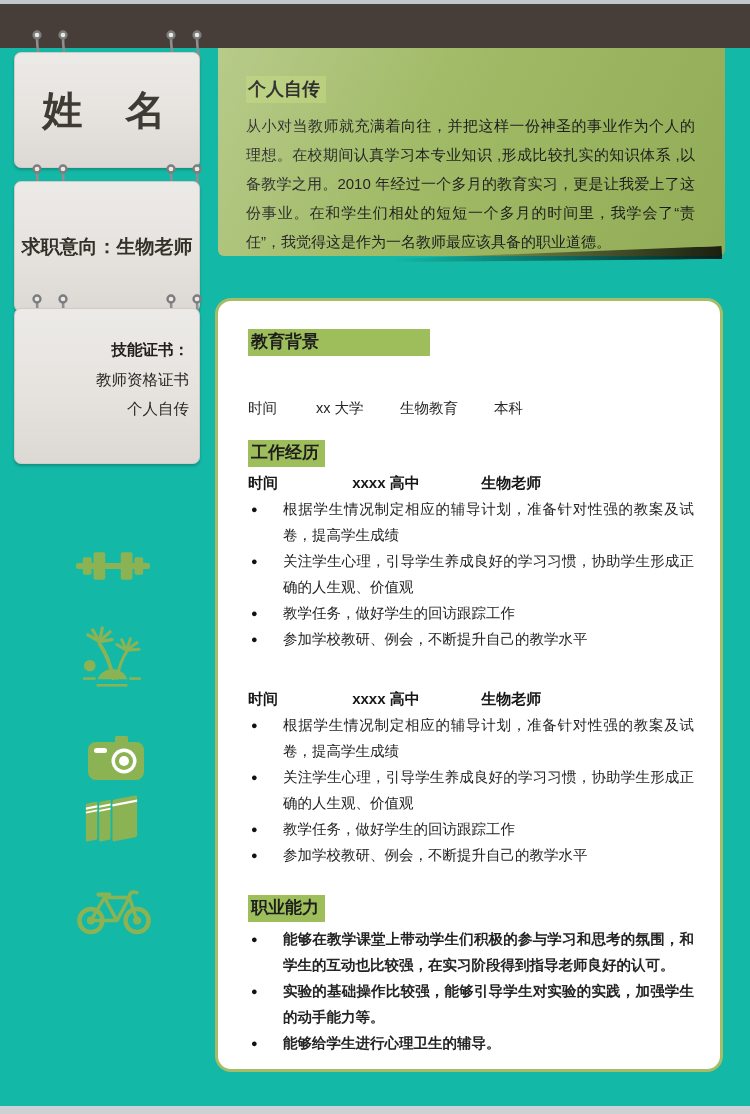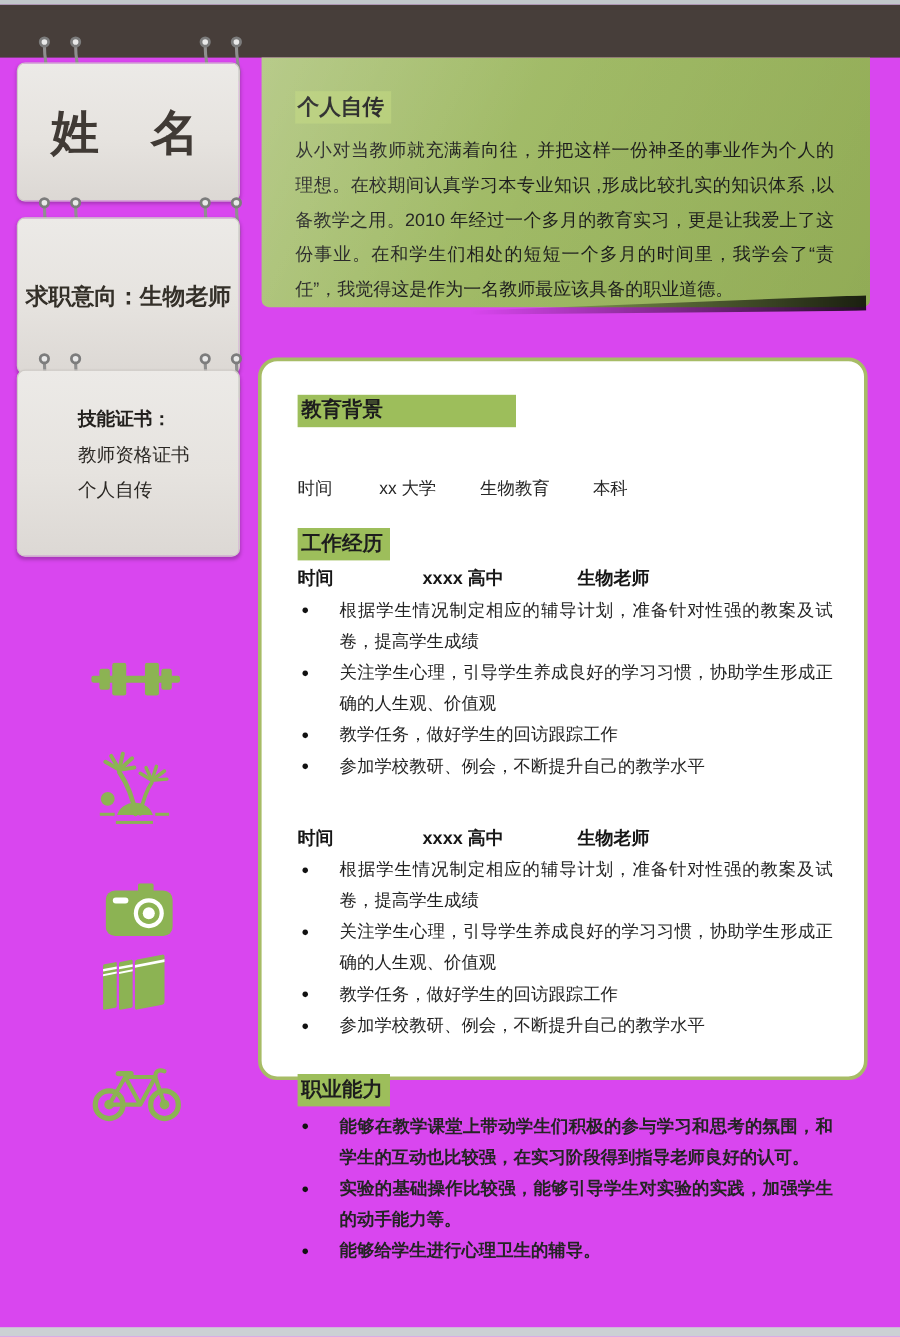--- a/index.html
+++ b/index.html
@@ -1,19 +1,19 @@
 <!DOCTYPE html>
 <html style="--bar-dark: #473e3a; --strip-top: #c2c8cb; --strip-bottom: #ccd1d4; --card-gray: #e6e3df; --green-deep: #97b259; --green-light: #abc276; --green-highlight: #b4cc74; --green-section: #9dbe5b; --green-border: #a7bc66; --green-icon: #8cb353; --ink: #232323; --ink-dark: #403a35;"><head>
 <meta charset="utf-8">
 <style>
   * { margin:0; padding:0; box-sizing:border-box; }
   html,body { background:#fff; }
   .page {
     position:relative; width:750px; height:1114px; margin:0 auto;
-    background:#d946ef; overflow:hidden;
+    background:#14b8a6; overflow:hidden;
     font-family:"Liberation Sans","DejaVu Sans",sans-serif;
     color:var(--ink,#232323);
   }
   
   .strip-top    { position:absolute; left:0; top:0;    width:750px; height:4px;  background:var(--strip-top,#c2c8cb); }
   .top-bar      { position:absolute; left:0; top:4px;  width:750px; height:44px; background:var(--bar-dark,#473e3a); }
   .strip-bottom { position:absolute; left:0; top:1106px; width:750px; height:8px; background:var(--strip-bottom,#ccd1d4); }
 
   
   .green-card {
@@ -49,21 +49,21 @@
     border:1px solid #cfcbc7; border-radius:7px;
     box-shadow:0 2px 3px rgba(0,0,0,.22);
   }
   .pad-card::after { 
     content:""; position:absolute; left:8px; bottom:-6px; width:62%; height:7px;
     background:#ddd9d5; border-radius:0 0 5px 5px; box-shadow:0 1px 2px rgba(0,0,0,.2);
     z-index:-1;
   }
   .card-name   { top:52px;  height:116px; display:flex; align-items:center; justify-content:center; }
   .card-intent { top:181px; height:131px; display:flex; align-items:center; justify-content:center; }
-  .card-certs  { top:308px; height:156px; padding:26px 10px 0 50px; }
+  .card-certs  { top:308px; height:156px; padding:26px 10px 0 50px;text-align:right; }
   .name-text   { font-size:40px; font-weight:bold; letter-spacing:16px; color:var(--ink-dark,#403a35); margin-left:10px; }
   .intent-text { font-size:19px; font-weight:bold; color:#343029; }
   .certs-title { font-size:15.5px; font-weight:bold; color:#22201d; line-height:30px; }
   .certs-list  { list-style:none; }
   .certs-list li { font-size:15.5px; line-height:29px; color:#2a2723; }
 
   
   .ring-pair { position:absolute; left:14px; width:186px; height:46px; }
   .ring { position:absolute; top:0; }
   .ring.r1 { left:16px; } .ring.r2 { left:42px; }
@@ -73,21 +73,21 @@
   
   .hobby-icon { position:absolute; color:var(--green-icon,#8cb353); }
   .icon-dumbbell { left:76px;  top:552px; }
   .icon-palm     { left:83px;  top:626px; }
   .icon-camera   { left:88px;  top:736px; }
   .icon-books    { left:84px;  top:791px; }
   .icon-bike     { left:76px;  top:885px; }
 
   
   .content-box {
-    position:absolute; left:215px; top:298px; width:508px; height:602px;
+    position:absolute; left:215px; top:298px; width:508px; height:774px;
     border:3px solid var(--green-border,#a7bc66); border-radius:16px;
     background:#fff; padding:28px 26px 0 30px;
   }
   .sec-title {
     display:inline-block; background:var(--green-section,#9dbe5b);
     font-size:17px; font-weight:bold; color:#1d1d1d; padding:3px 6px 4px 3px;
     line-height:20px;
   }
   .sec-title.wide { min-width:182px; }
   .edu-row { margin-top:7px; font-size:14.5px; line-height:21px; color:#262626; }

